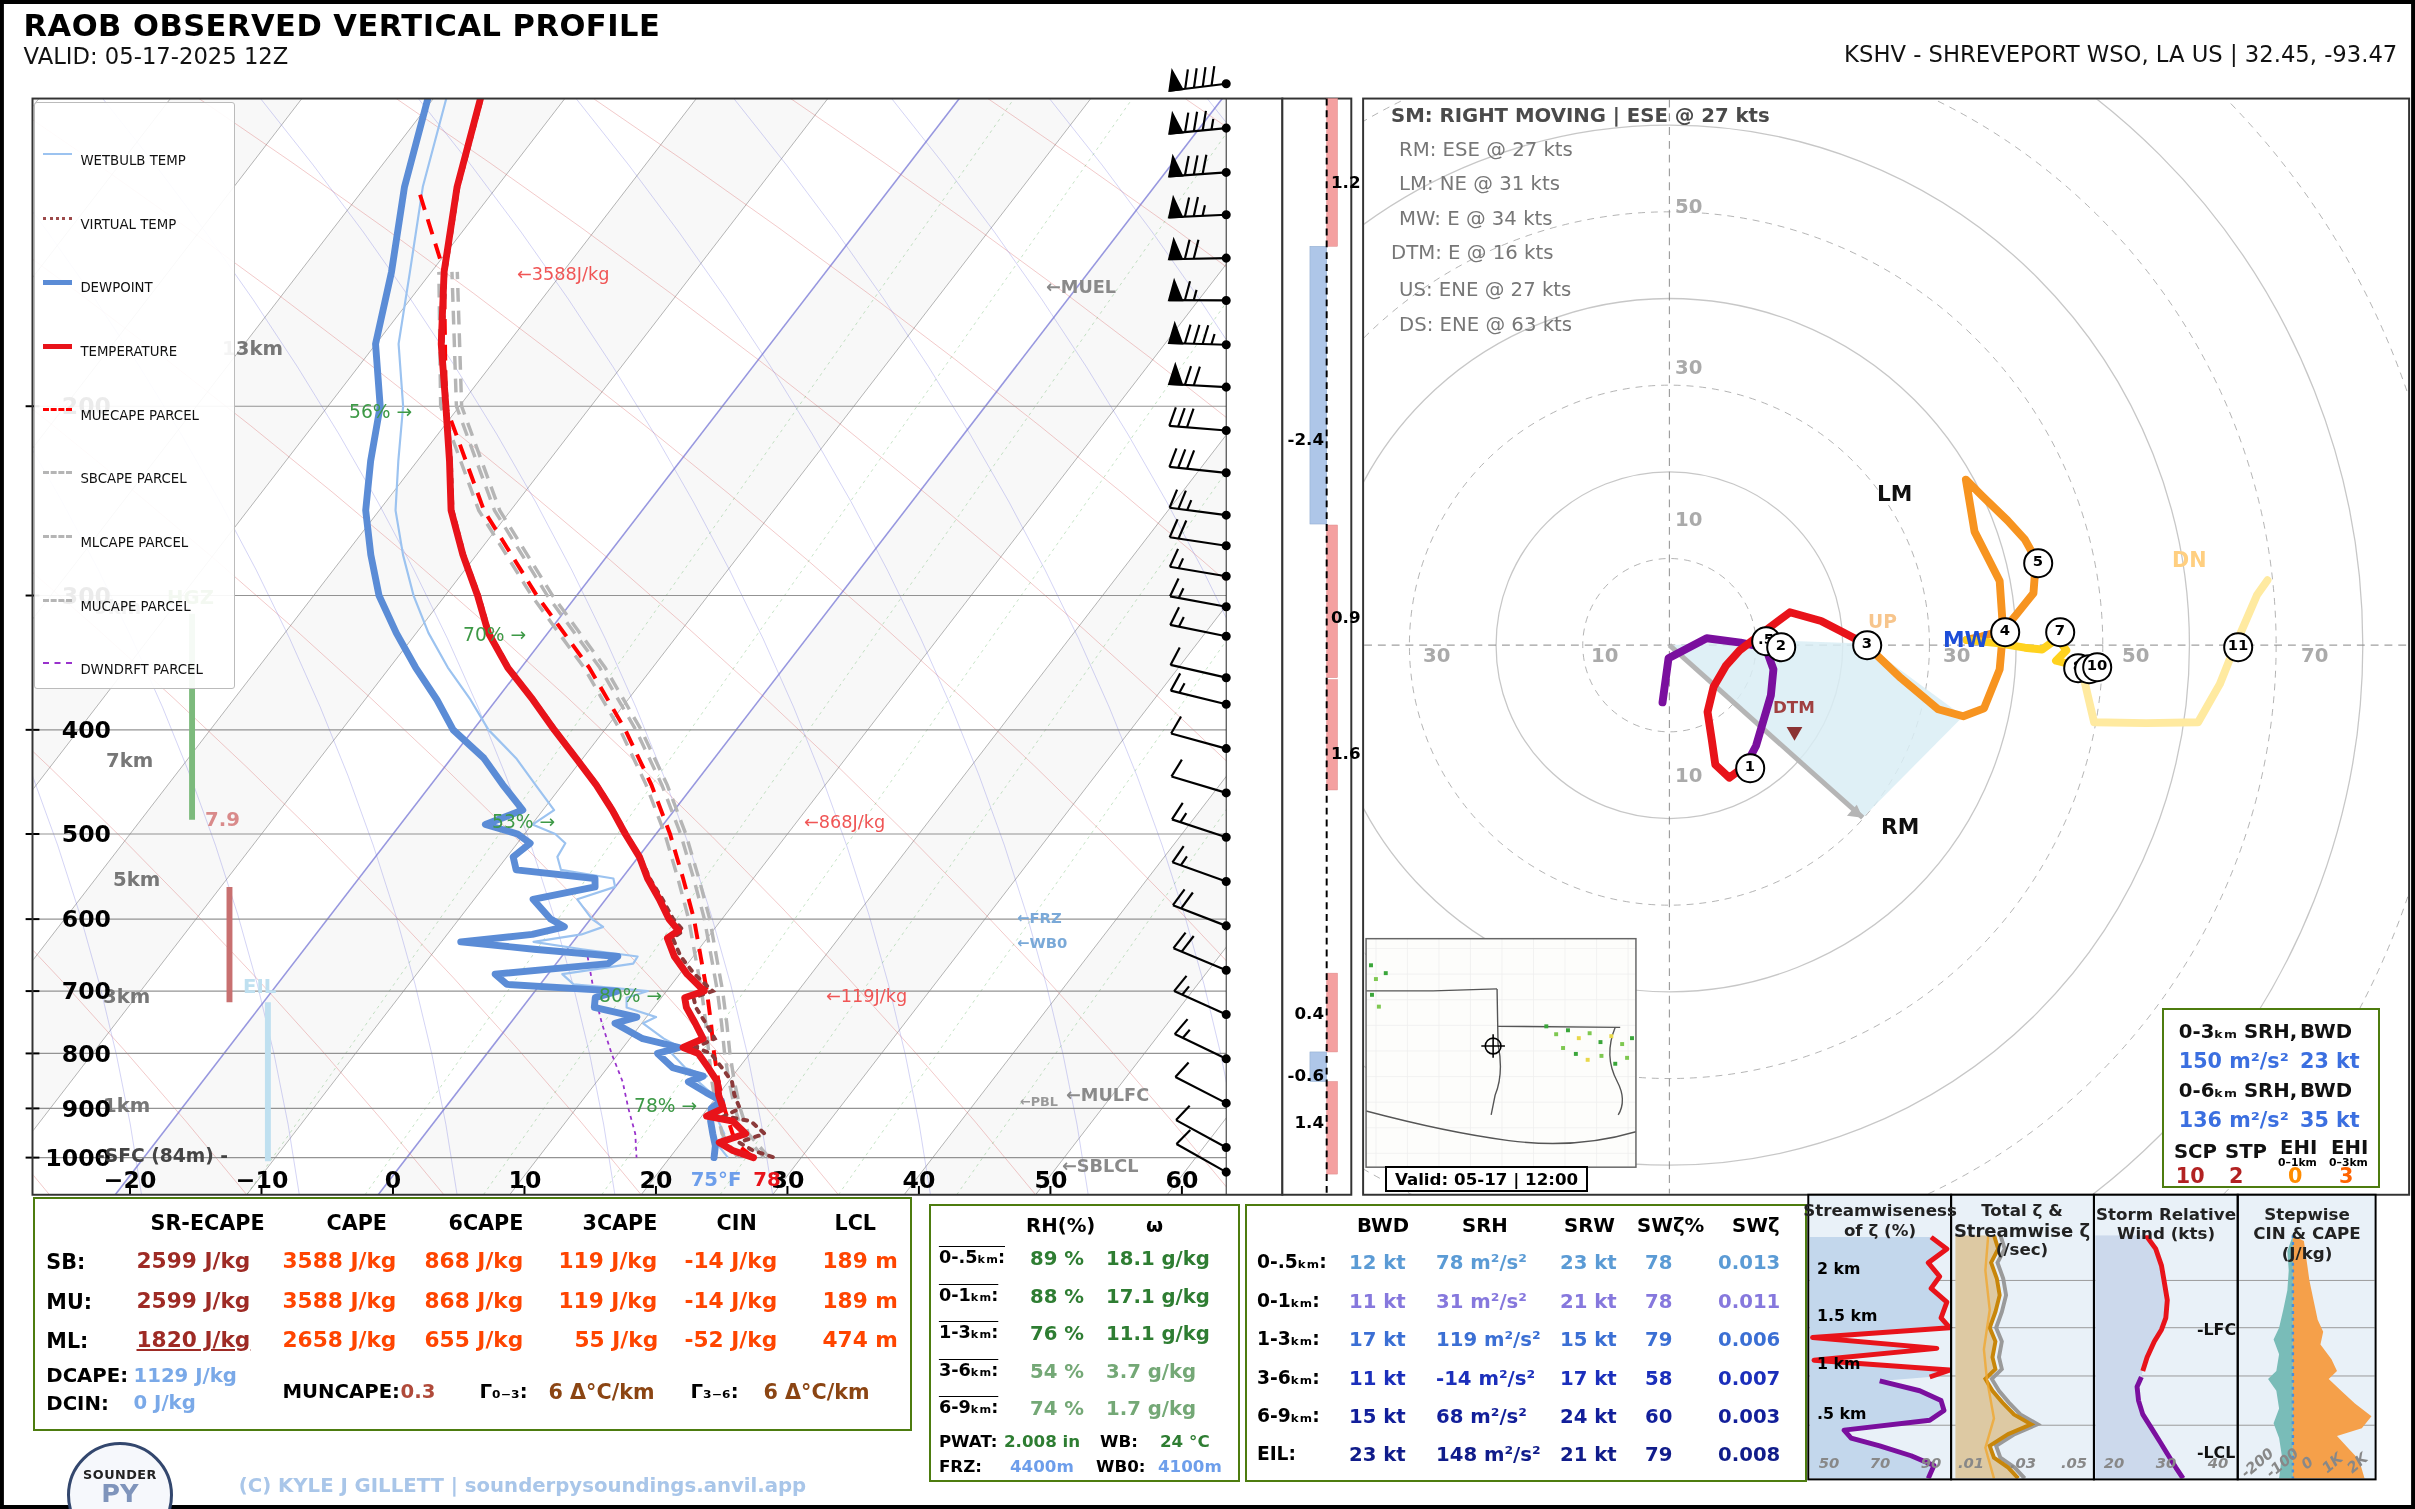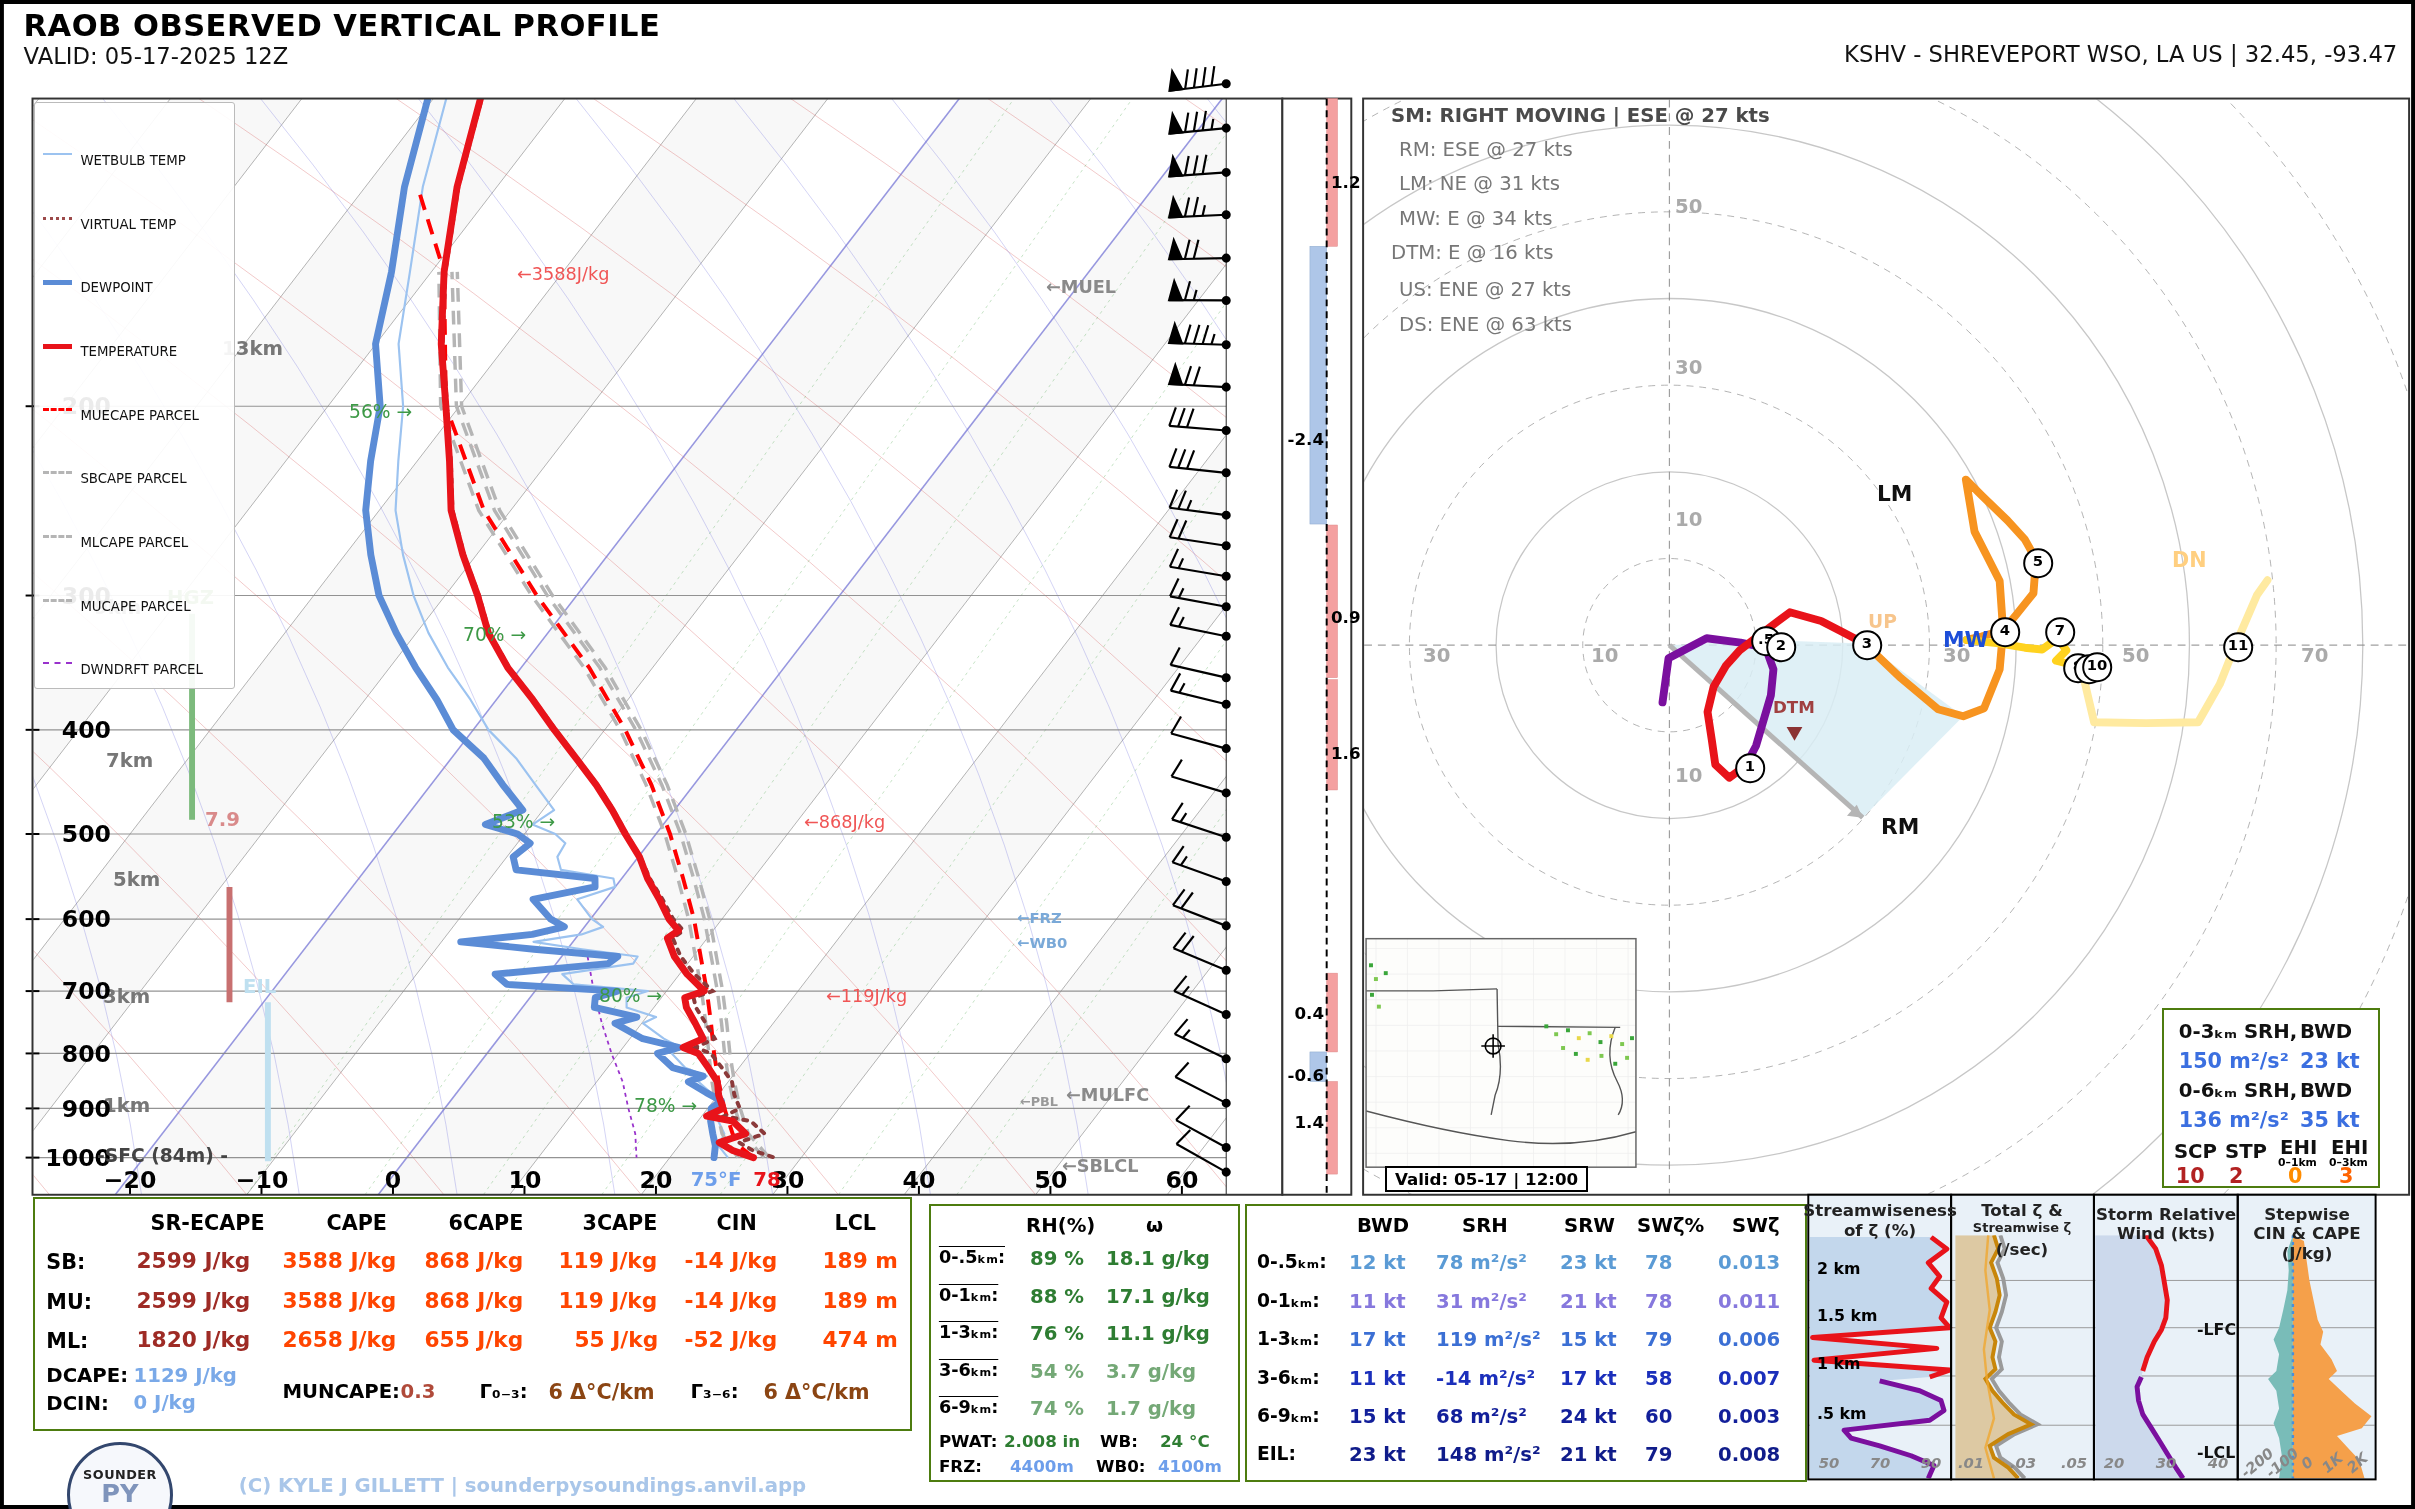--- a/index.html
+++ b/index.html
@@ -564,21 +564,21 @@
 
     <div class="cell rowlab" style="left:11.8px;top:91px;">MU:</div>
     <div class="cell v-dr" style="left:102px;top:89px;">2599 J/kg</div>
     <div class="cell v-or" style="left:248px;top:89px;">3588 J/kg</div>
     <div class="cell v-or" style="left:390px;top:89px;">868 J/kg</div>
     <div class="cell v-or" style="left:524px;top:89px;">119 J/kg</div>
     <div class="cell v-or" style="left:650px;top:89px;">-14 J/kg</div>
     <div class="cell v-or" style="left:788px;top:89px;">189 m</div>
 
     <div class="cell rowlab" style="left:11.8px;top:130px;">ML:</div>
-    <div class="cell v-dr" style="left:102px;top:128px;">1820 J/kg</div>
+    <div class="cell v-dr" style="left:102px;top:128px;text-decoration:underline;">1820 J/kg</div>
     <div class="cell v-or" style="left:248px;top:128px;">2658 J/kg</div>
     <div class="cell v-or" style="left:390px;top:128px;">655 J/kg</div>
     <div class="cell v-or" style="left:540px;top:128px;">55 J/kg</div>
     <div class="cell v-or" style="left:650px;top:128px;">-52 J/kg</div>
     <div class="cell v-or" style="left:788px;top:128px;">474 m</div>
 
     <div class="cell rowlab" style="left:11.8px;top:165px;font-size:19.7px;">DCAPE:</div>
     <div class="cell v-bl" style="left:99px;top:165px;font-size:19.7px;">1129 J/kg</div>
     <div class="cell rowlab" style="left:11.8px;top:193px;font-size:19.7px;">DCIN:</div>
     <div class="cell v-bl" style="left:99px;top:192px;font-size:19.7px;">0 J/kg</div>
@@ -751,21 +751,21 @@
     <div class="t" style="left: 1880px; top: 1200px; font-size: 16.7px; font-weight: bold; color: rgb(34, 34, 34); transform: translateX(-50%);">Streamwiseness</div>
     <div class="t" style="left: 1880px; top: 1220px; font-size: 16.7px; font-weight: bold; color: rgb(34, 34, 34); transform: translateX(-50%);">of ζ (%)</div>
     <div class="t" style="left: 1829px; top: 1454px; font-size: 14.8px; font-weight: bold; font-style: italic; color: rgb(136, 136, 136); transform: translateX(-50%);">50</div>
     <div class="t" style="left: 1880px; top: 1454px; font-size: 14.8px; font-weight: bold; font-style: italic; color: rgb(136, 136, 136); transform: translateX(-50%);">70</div>
     <div class="t" style="left: 1931px; top: 1454px; font-size: 14.8px; font-weight: bold; font-style: italic; color: rgb(136, 136, 136); transform: translateX(-50%);">90</div>
     <div class="t" style="left: 1817px; top: 1259px; font-size: 15.8px; font-weight: bold; color: rgb(0, 0, 0);">2 km</div>
     <div class="t" style="left: 1817px; top: 1306px; font-size: 15.8px; font-weight: bold; color: rgb(0, 0, 0);">1.5 km</div>
     <div class="t" style="left: 1817px; top: 1354px; font-size: 15.8px; font-weight: bold; color: rgb(0, 0, 0);">1 km</div>
     <div class="t" style="left: 1817px; top: 1404px; font-size: 15.8px; font-weight: bold; color: rgb(0, 0, 0);">.5 km</div>
     <div class="t" style="left: 2022px; top: 1200px; font-size: 16.7px; font-weight: bold; color: rgb(34, 34, 34); transform: translateX(-50%);">Total ζ &amp;</div>
-    <div class="t" style="left: 2022px; top: 1220px; font-size: 13px; font-weight: bold; color: rgb(34, 34, 34); transform: translateX(-50%);">Streamwise ζ</div>
+    <div class="t" style="left: 2022px; top: 1220px; font-size: 18px; font-weight: bold; color: rgb(34, 34, 34); transform: translateX(-50%);">Streamwise ζ</div>
     <div class="t" style="left: 2022px; top: 1239px; font-size: 16.7px; font-weight: bold; color: rgb(34, 34, 34); transform: translateX(-50%);">(/sec)</div>
     <div class="t" style="left: 1971px; top: 1454px; font-size: 14.8px; font-weight: bold; font-style: italic; color: rgb(136, 136, 136); transform: translateX(-50%);">.01</div>
     <div class="t" style="left: 2023px; top: 1454px; font-size: 14.8px; font-weight: bold; font-style: italic; color: rgb(136, 136, 136); transform: translateX(-50%);">.03</div>
     <div class="t" style="left: 2074px; top: 1454px; font-size: 14.8px; font-weight: bold; font-style: italic; color: rgb(136, 136, 136); transform: translateX(-50%);">.05</div>
     <div class="t" style="left: 2166px; top: 1204px; font-size: 16.7px; font-weight: bold; color: rgb(34, 34, 34); transform: translateX(-50%);">Storm Relative</div>
     <div class="t" style="left: 2166px; top: 1223px; font-size: 16.7px; font-weight: bold; color: rgb(34, 34, 34); transform: translateX(-50%);">Wind (kts)</div>
     <div class="t" style="left: 2114px; top: 1454px; font-size: 14.8px; font-weight: bold; font-style: italic; color: rgb(136, 136, 136); transform: translateX(-50%);">20</div>
     <div class="t" style="left: 2166px; top: 1454px; font-size: 14.8px; font-weight: bold; font-style: italic; color: rgb(136, 136, 136); transform: translateX(-50%);">30</div>
     <div class="t" style="left: 2218px; top: 1454px; font-size: 14.8px; font-weight: bold; font-style: italic; color: rgb(136, 136, 136); transform: translateX(-50%);">40</div>
     <div class="t" style="left: 2197px; top: 1320px; font-size: 15.8px; font-weight: bold; color: rgb(17, 17, 17);">-LFC</div>

